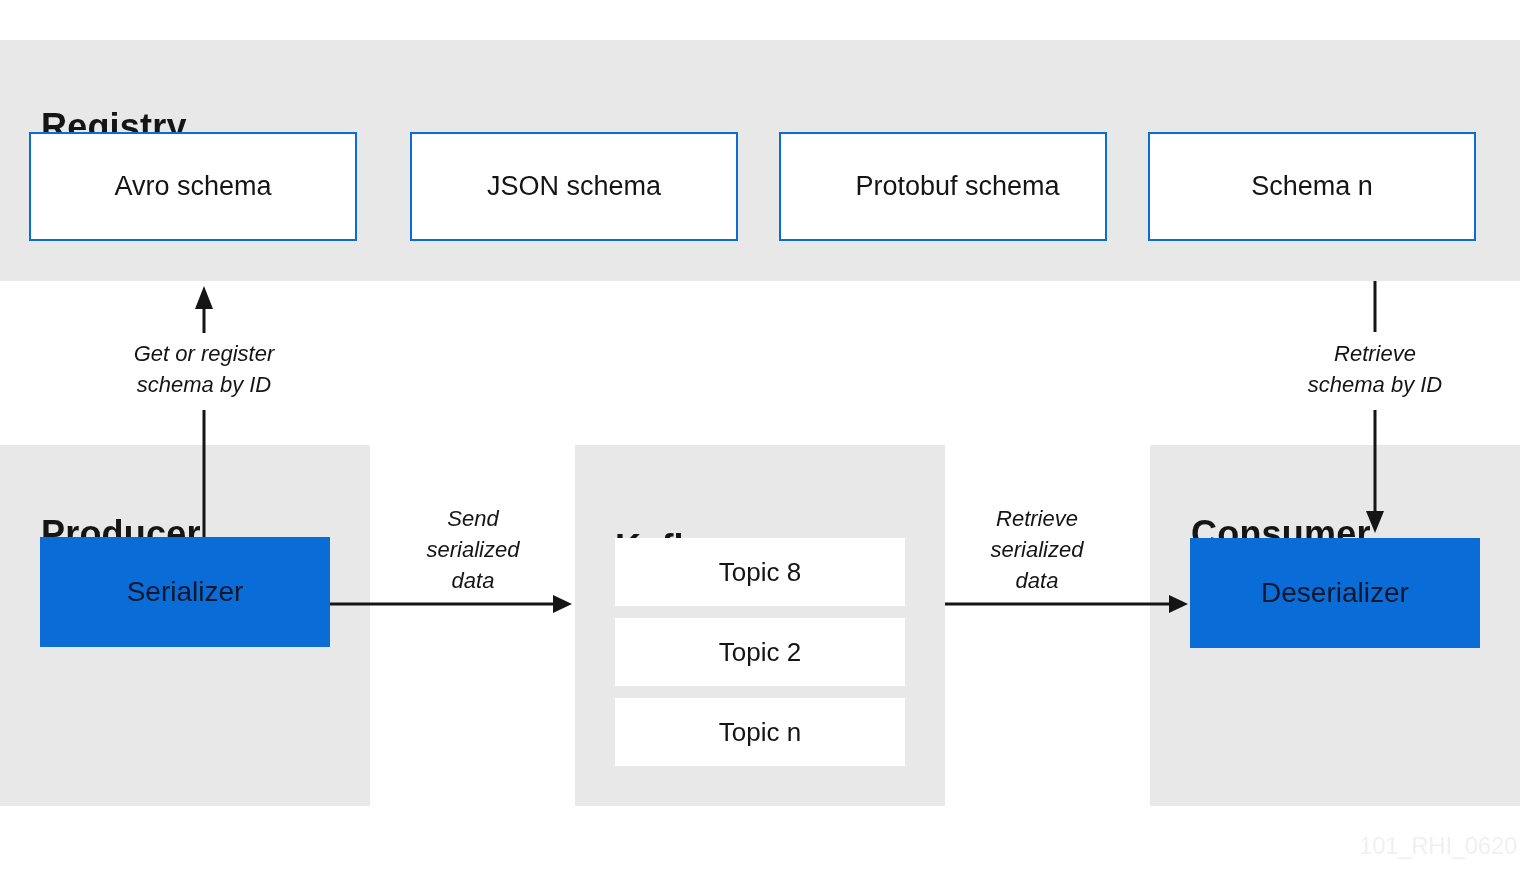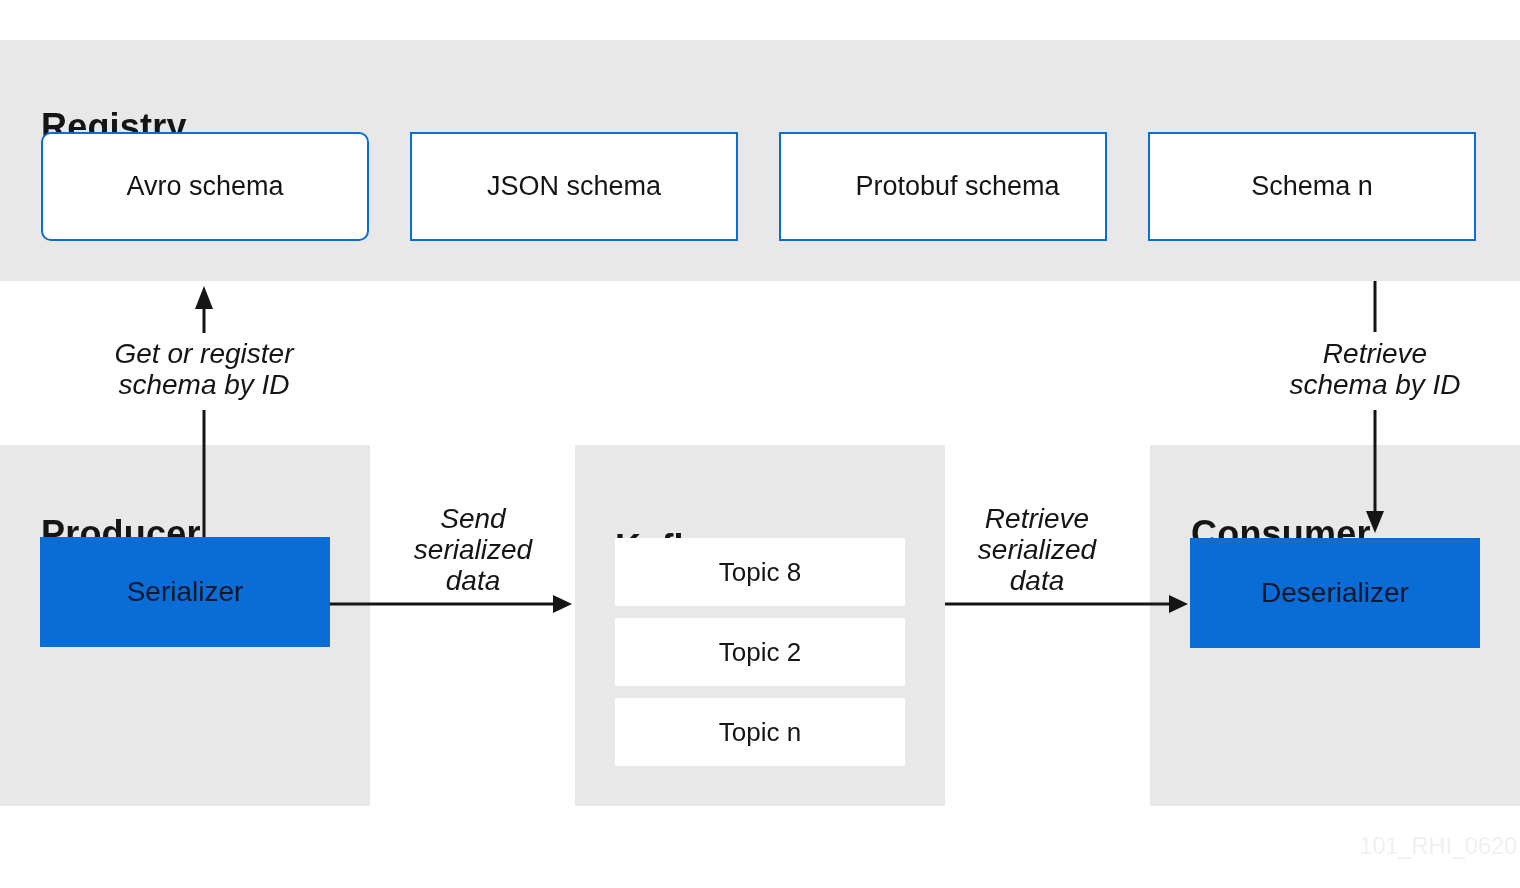--- a/index.html
+++ b/index.html
@@ -48,21 +48,21 @@
     width: 328px;
     height: 109px;
     background: #ffffff;
     border: 2px solid var(--accent);
     display: flex;
     align-items: center;
     justify-content: center;
     font-size: 27px;
     white-space: nowrap;
   }
-  .schema-0 { left: 41px; border-radius: 10px; }
+  .schema-0 { left: 29px; }
   .schema-1 { left: 410px; }
   .schema-2 { left: 779px; padding-left: 29px; }
   .schema-3 { left: 1148px; }
 
   .solid-box {
     position: absolute;
     left: 40px;
     width: 290px;
     height: 110px;
     background: var(--accent);
@@ -89,21 +89,21 @@
     white-space: nowrap;
   }
   .topic-0 { top: 93px; }
   .topic-1 { top: 173px; }
   .topic-2 { top: 253px; }
 
   .annotation {
     position: absolute;
     width: 280px;
     font-style: italic;
-    font-size: 28px;
+    font-size: 22px;
     line-height: 31px;
     text-align: center;
     white-space: pre-line;
     color: var(--ink);
   }
   .ann-get-register    { left: 64px;  top: 338px; }
   .ann-retrieve-schema { left: 1235px; top: 338px; }
   .ann-send            { left: 333px; top: 503px; }
   .ann-retrieve-data   { left: 897px; top: 503px; }
 

